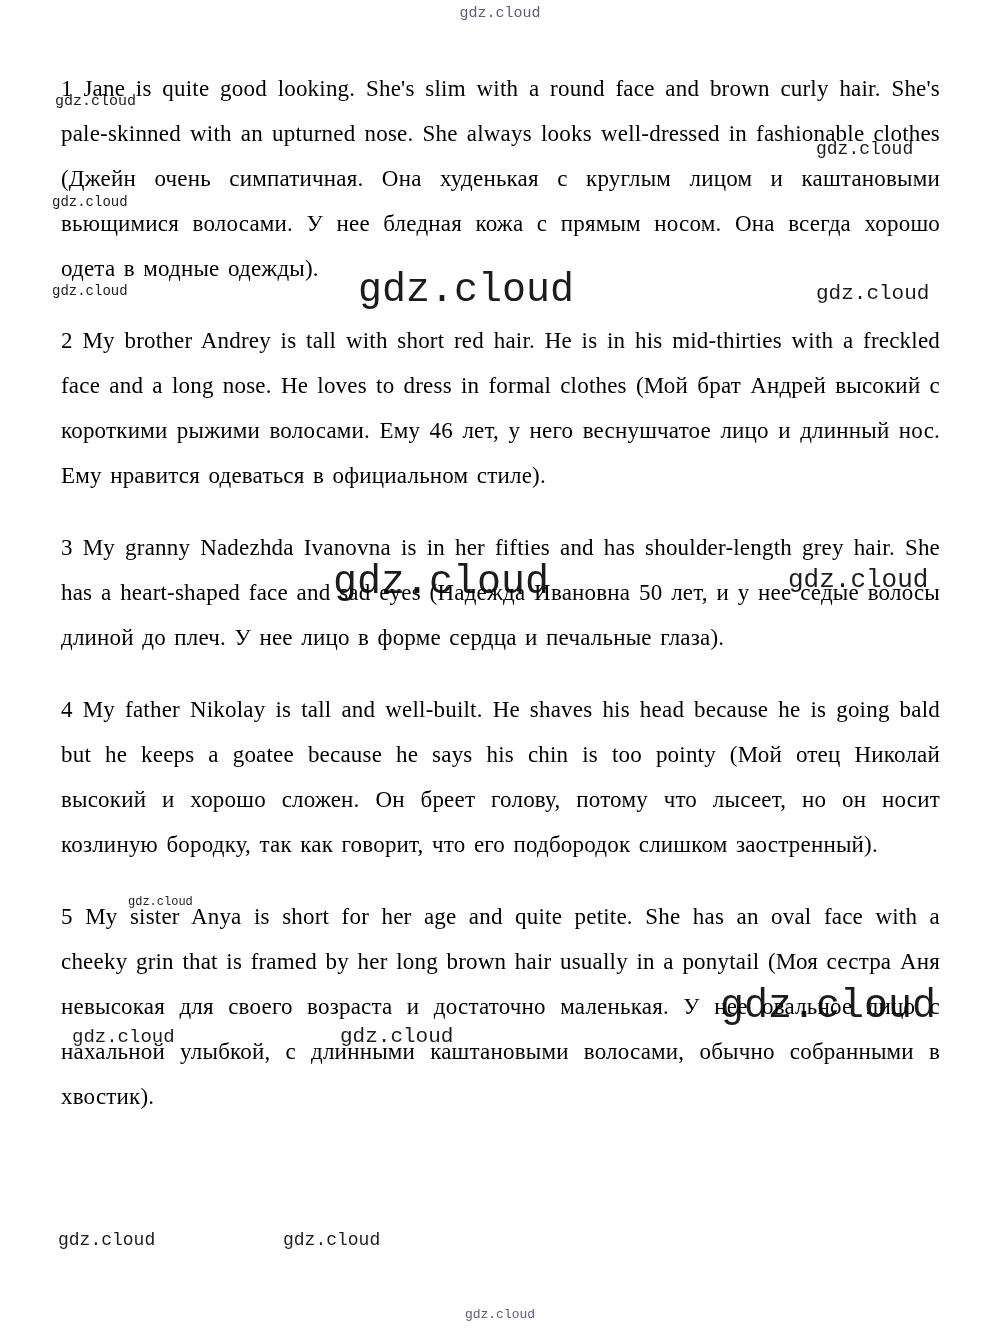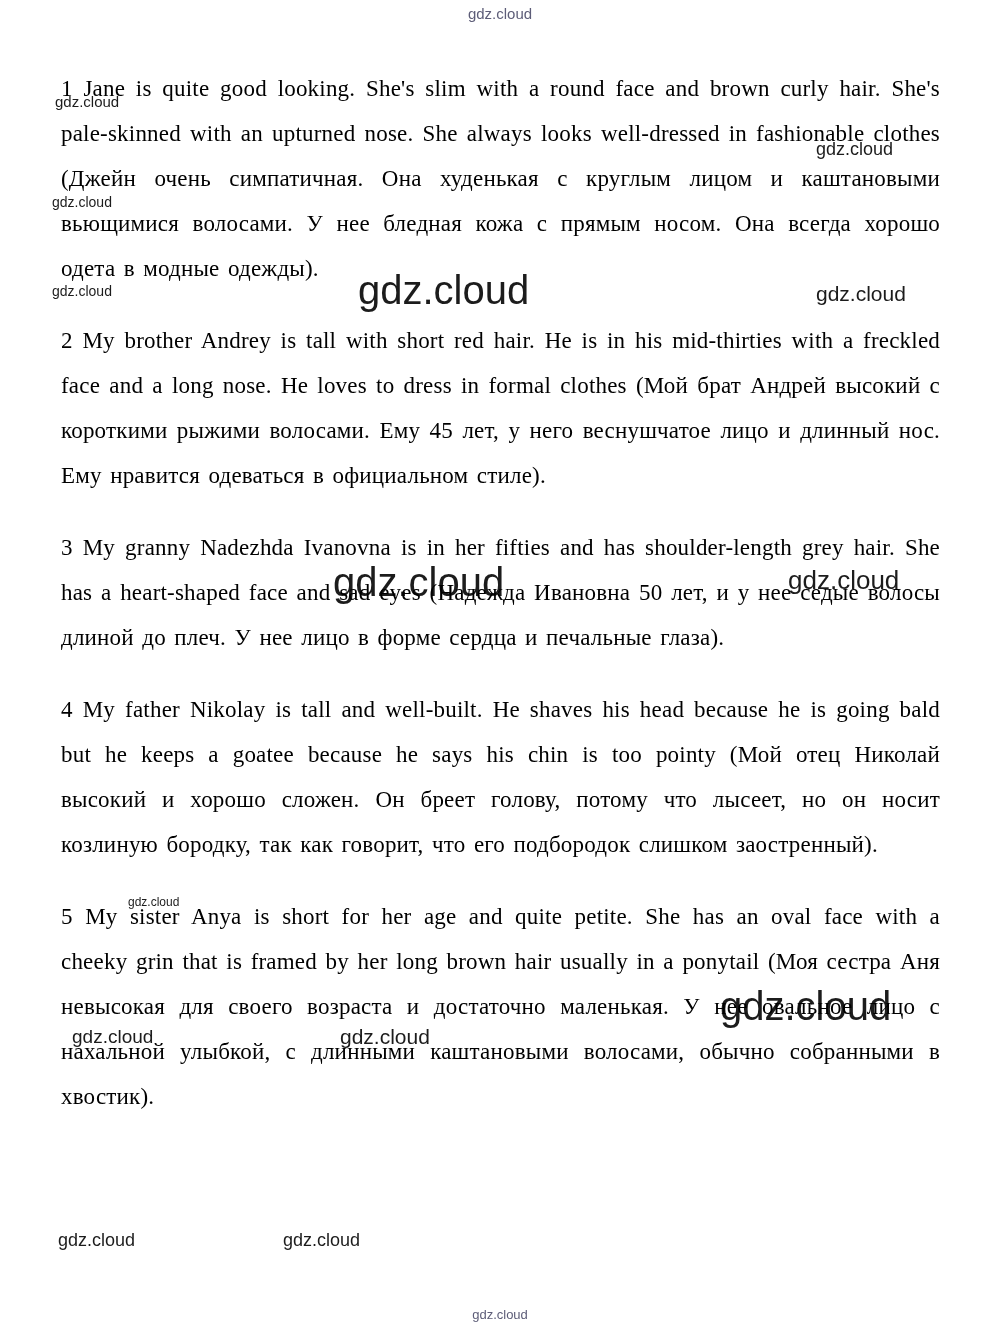--- a/index.html
+++ b/index.html
@@ -24,21 +24,21 @@
   p.para {
     margin: 0 0 27px 9px;
     font-size: 23px;
     line-height: 45px;
     text-align: justify;
     letter-spacing: 0.2px;
     word-spacing: 2.5px;
   }
   .wm {
     position: absolute;
-    font-family: Liberation Sans, sans-serif;
+    font-family: Liberation Mono, monospace;
     color: #1c1c1c;
     white-space: nowrap;
     pointer-events: none;
   }
   .wm-top        { top: 5px;    left: 50%; transform: translateX(-50%); font-size: 15px; color: #5d5d78; }
   .wm-p1-left1   { top: 93px;   left: 55px;  font-size: 15px; }
   .wm-p1-right   { top: 139px;  left: 816px; font-size: 18px; }
   .wm-p1-left2   { top: 194px;  left: 52px;  font-size: 14px; }
   .wm-p1-left3   { top: 283px;  left: 52px;  font-size: 14px; }
   .wm-p1-big     { top: 268px;  left: 358px; font-size: 40px; }
@@ -68,17 +68,17 @@
 <span class="wm wm-p4-tiny">gdz.cloud</span>
 <span class="wm wm-p4-big">gdz.cloud</span>
 <span class="wm wm-p4-left">gdz.cloud</span>
 <span class="wm wm-p4-center">gdz.cloud</span>
 <span class="wm wm-p5-left">gdz.cloud</span>
 <span class="wm wm-p5-center">gdz.cloud</span>
 <span class="wm wm-bottom">gdz.cloud</span>
 
 <div class="content">
   <p class="para">1 Jane is quite good looking. She's slim with a round face and brown curly hair. She's pale-skinned with an upturned nose. She always looks well-dressed in fashionable clothes (Джейн очень симпатичная. Она худенькая с круглым лицом и каштановыми вьющимися волосами. У нее бледная кожа с прямым носом. Она всегда хорошо одета в модные одежды).</p>
-  <p class="para">2 My brother Andrey is tall with short red hair. He is in his mid-thirties with a freckled face and a long nose. He loves to dress in formal clothes (Мой брат Андрей высокий с короткими рыжими волосами. Ему 45 лет, у него веснушчатое лицо и длинный нос. Ему нравится одеваться в официальном стиле).</p>
+  <p class="para">2 My brother Andrey is tall with short red hair. He is in his mid-thirties with a freckled face and a long nose. He loves to dress in formal clothes (Мой брат Андрей высокий с короткими рыжими волосами. Ему 46 лет, у него веснушчатое лицо и длинный нос. Ему нравится одеваться в официальном стиле).</p>
   <p class="para">3 My granny Nadezhda Ivanovna is in her fifties and has shoulder-length grey hair. She has a heart-shaped face and sad eyes (Надежда Ивановна 50 лет, и у нее седые волосы длиной до плеч. У нее лицо в форме сердца и печальные глаза).</p>
   <p class="para">4 My father Nikolay is tall and well-built. He shaves his head because he is going bald but he keeps a goatee because he says his chin is too pointy (Мой отец Николай высокий и хорошо сложен. Он бреет голову, потому что лысеет, но он носит козлиную бородку, так как говорит, что его подбородок слишком заостренный).</p>
   <p class="para">5 My sister Anya is short for her age and quite petite. She has an oval face with a cheeky grin that is framed by her long brown hair usually in a ponytail (Моя сестра Аня невысокая для своего возраста и достаточно маленькая. У нее овальное лицо с нахальной улыбкой, с длинными каштановыми волосами, обычно собранными в хвостик).</p>
 </div>
 
 </body></html>

